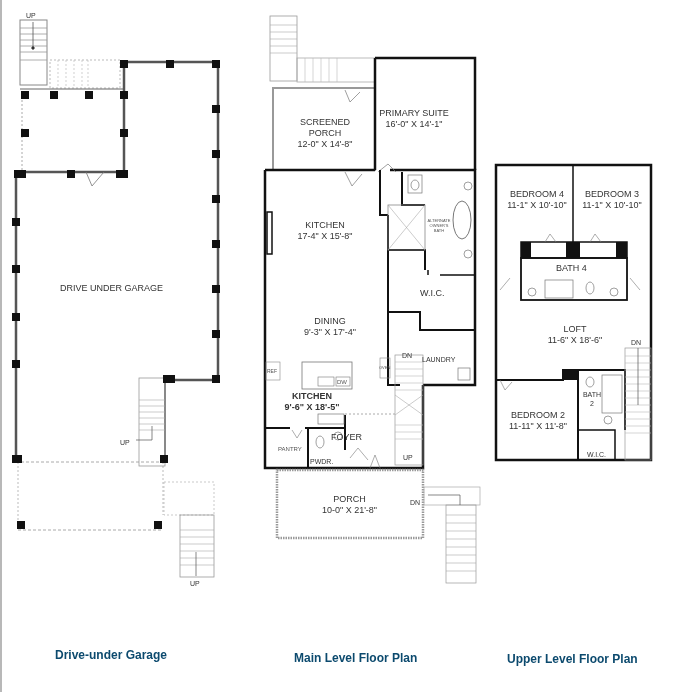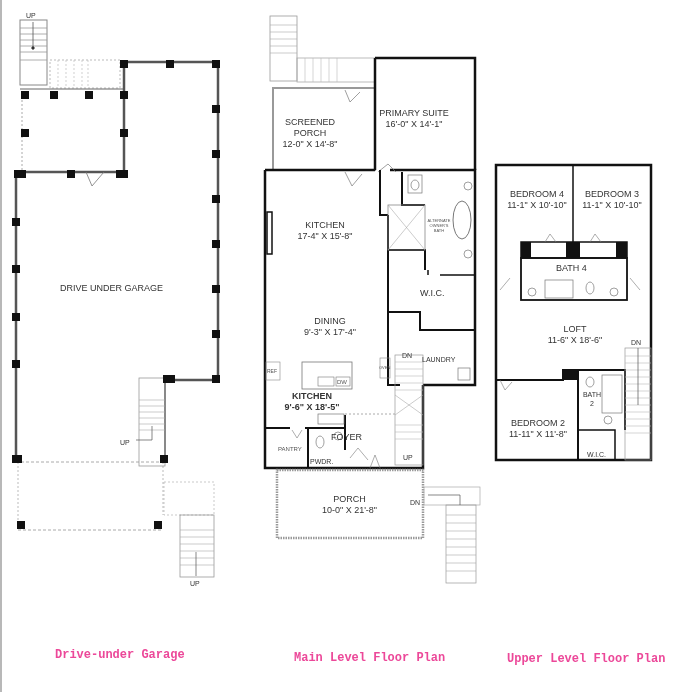--- a/index.html
+++ b/index.html
@@ -2,21 +2,21 @@
 <html><head>
 <meta charset="utf-8">
 <style>
   html, body { margin:0; padding:0; background:#ffffff; }
   body { width:697px; height:692px; position:relative; overflow:hidden; font-family:"Liberation Sans", sans-serif; }
   .leftbar { position:absolute; left:0; top:0; width:2px; height:692px; background:#b8b8b8; }
   svg { position:absolute; left:0; top:0; }
   .lbl { position:absolute; color:#333; font-family:"Liberation Sans", sans-serif; font-size:9px; text-align:center; line-height:11px; white-space:nowrap; }
   .lbl.tiny { font-size:6px; color:#555; line-height:7px; }
   .lbl.small { font-size:7px; }
-  .caption { position:absolute; font-family:Liberation Mono, monospace; font-weight:bold; font-size:12px; color:#ec4899; white-space:nowrap; }
+  .caption { position:absolute; font-family:Liberation Sans, sans-serif; font-weight:bold; font-size:12px; color:#0c4a6e; white-space:nowrap; }
 </style>
 </head>
 <body>
 
 <div class="leftbar"></div>
 
 <svg width="697" height="692" viewBox="0 0 697 692">
 
   <g stroke="#333" fill="none">
 
@@ -257,21 +257,21 @@
     <line x1="638" y1="348" x2="638" y2="405" stroke="#555" stroke-width="0.7"></line>
     <path d="M500 380 L505 390 L512 382" stroke="#777" stroke-width="0.6"></path>
   </g>
 </svg>
 
 <div class="lbl small" style="left:26px;top:10px;">UP</div>
 <div class="lbl" style="left:60px;top:276px;margin-top:7px;">DRIVE UNDER GARAGE</div>
 <div class="lbl small" style="left:120px;top:437px;">UP</div>
 <div class="lbl small" style="left:190px;top:578px;">UP</div>
 
-<div class="lbl" style="left:280px;top:117px;width:60px;">
+<div class="lbl" style="left:295px;top:117px;width:60px;">
   <div>SCREENED</div>
   <div>PORCH</div>
   <div>12-0" X 14'-8"</div>
 </div>
 <div class="lbl" style="left:374px;top:108px;width:80px;">
   <div>PRIMARY SUITE</div>
   <div>16'-0" X 14'-1"</div>
 </div>
 <div class="lbl" style="left:290px;top:220px;width:70px;">
   <div>KITCHEN</div>
@@ -308,21 +308,21 @@
 </div>
 <div class="lbl" style="left:578px;top:189px;width:68px;text-align:center;">
   <div>BEDROOM 3</div>
   <div>11-1" X 10'-10"</div>
 </div>
 <div class="lbl" style="left:556px;top:263px;">BATH 4</div>
 <div class="lbl" style="left:537px;top:324px;width:76px;">
   <div>LOFT</div>
   <div>11-6" X 18'-6"</div>
 </div>
-<div class="lbl" style="left:503px;top:410px;width:70px;margin-top:8px;">
+<div class="lbl" style="left:503px;top:410px;width:70px;">
   <div>BEDROOM 2</div>
   <div>11-11" X 11'-8"</div>
 </div>
 <div class="lbl small" style="left:582px;top:390px;width:20px;line-height:9px;">
   <div>BATH</div>
   <div>2</div>
 </div>
 <div class="lbl small" style="left:587px;top:449px;">W.I.C.</div>
 <div class="lbl small" style="left:631px;top:337px;">DN</div>
 

